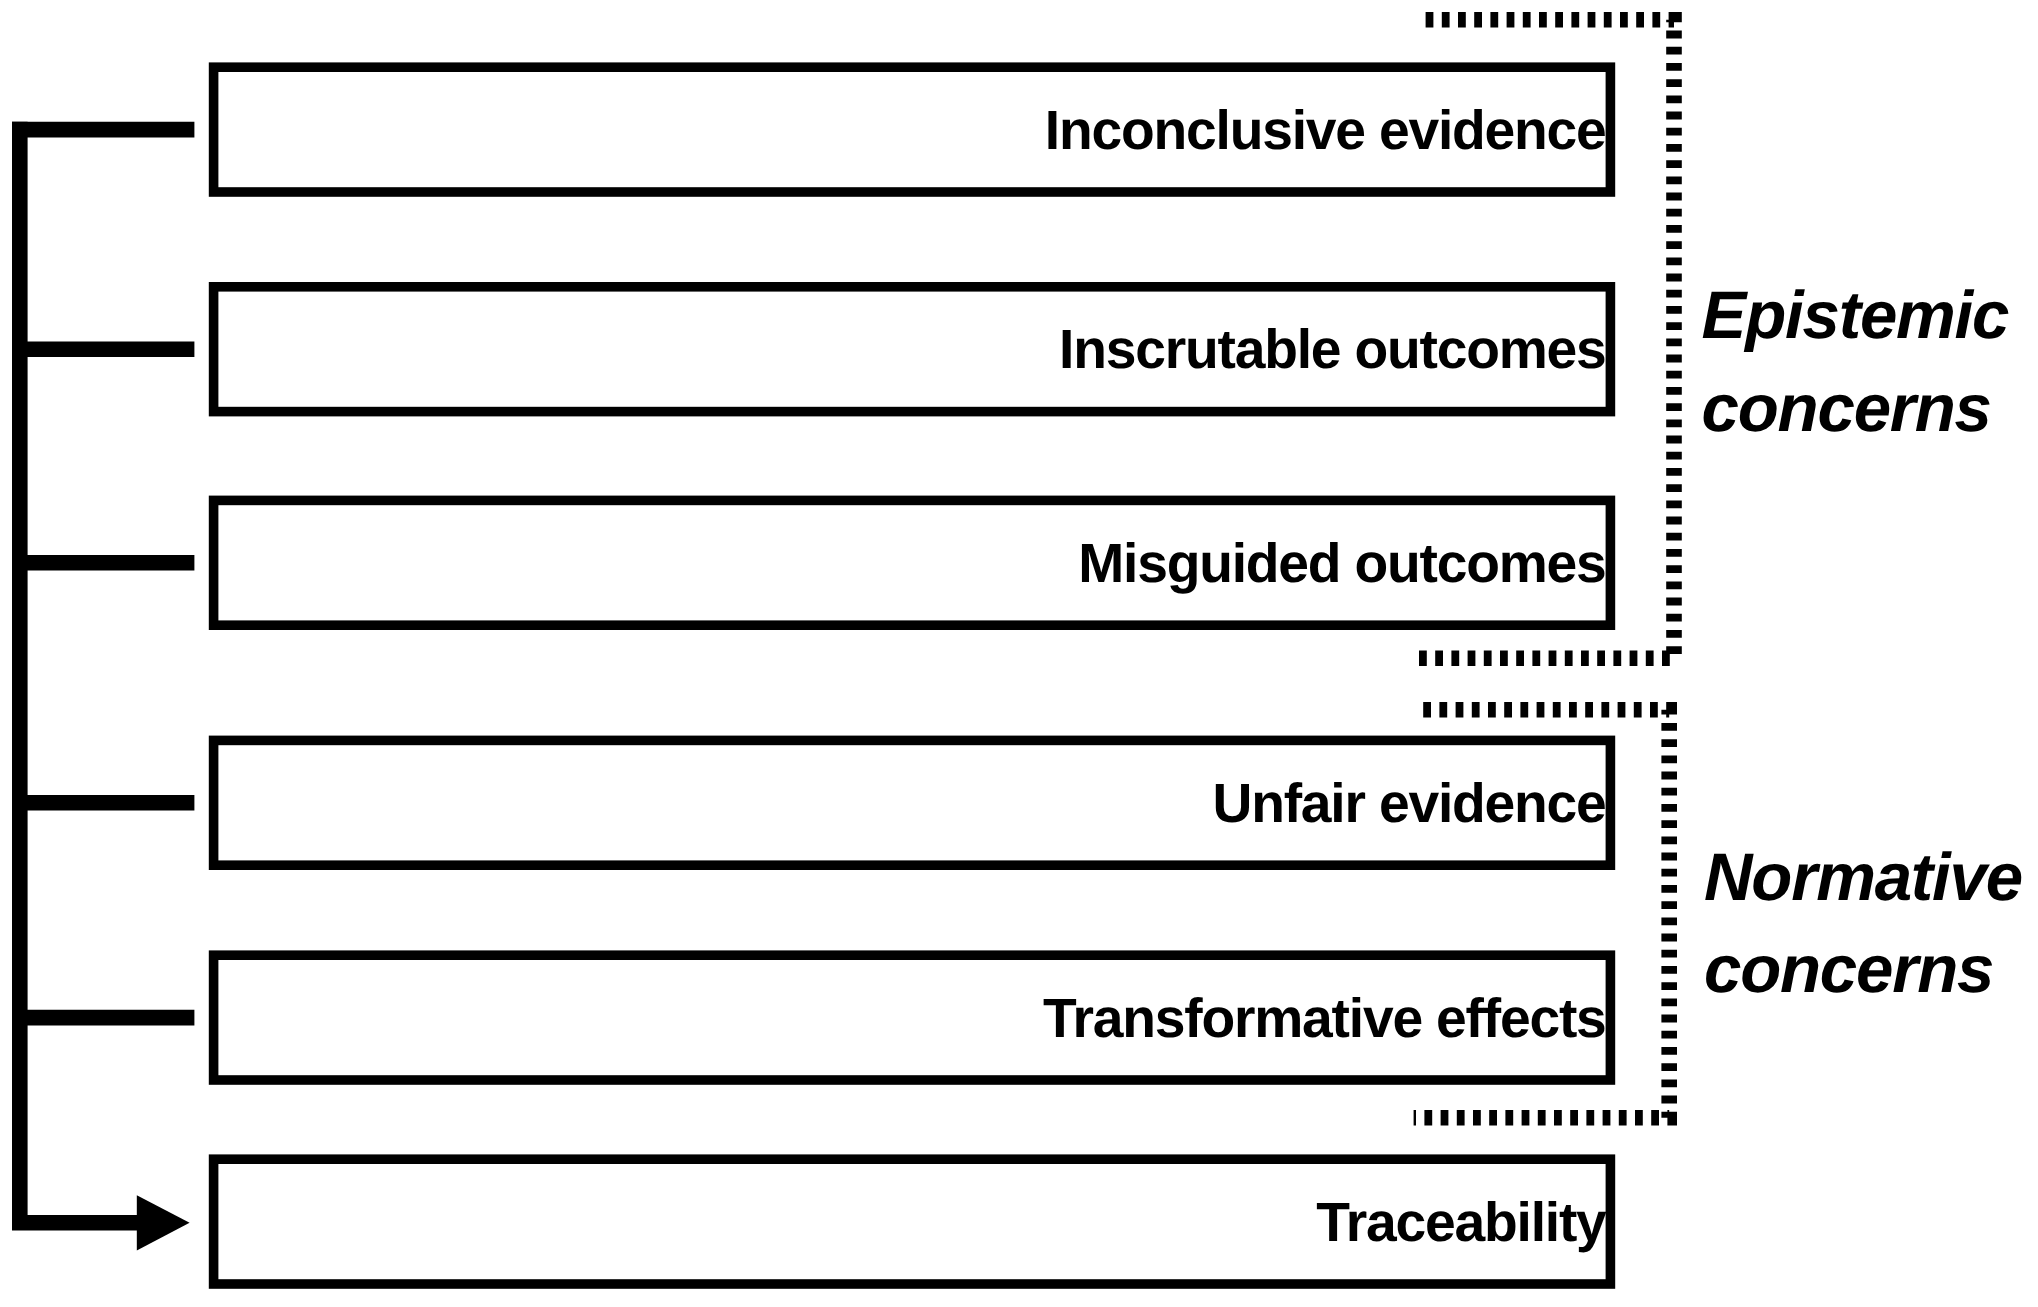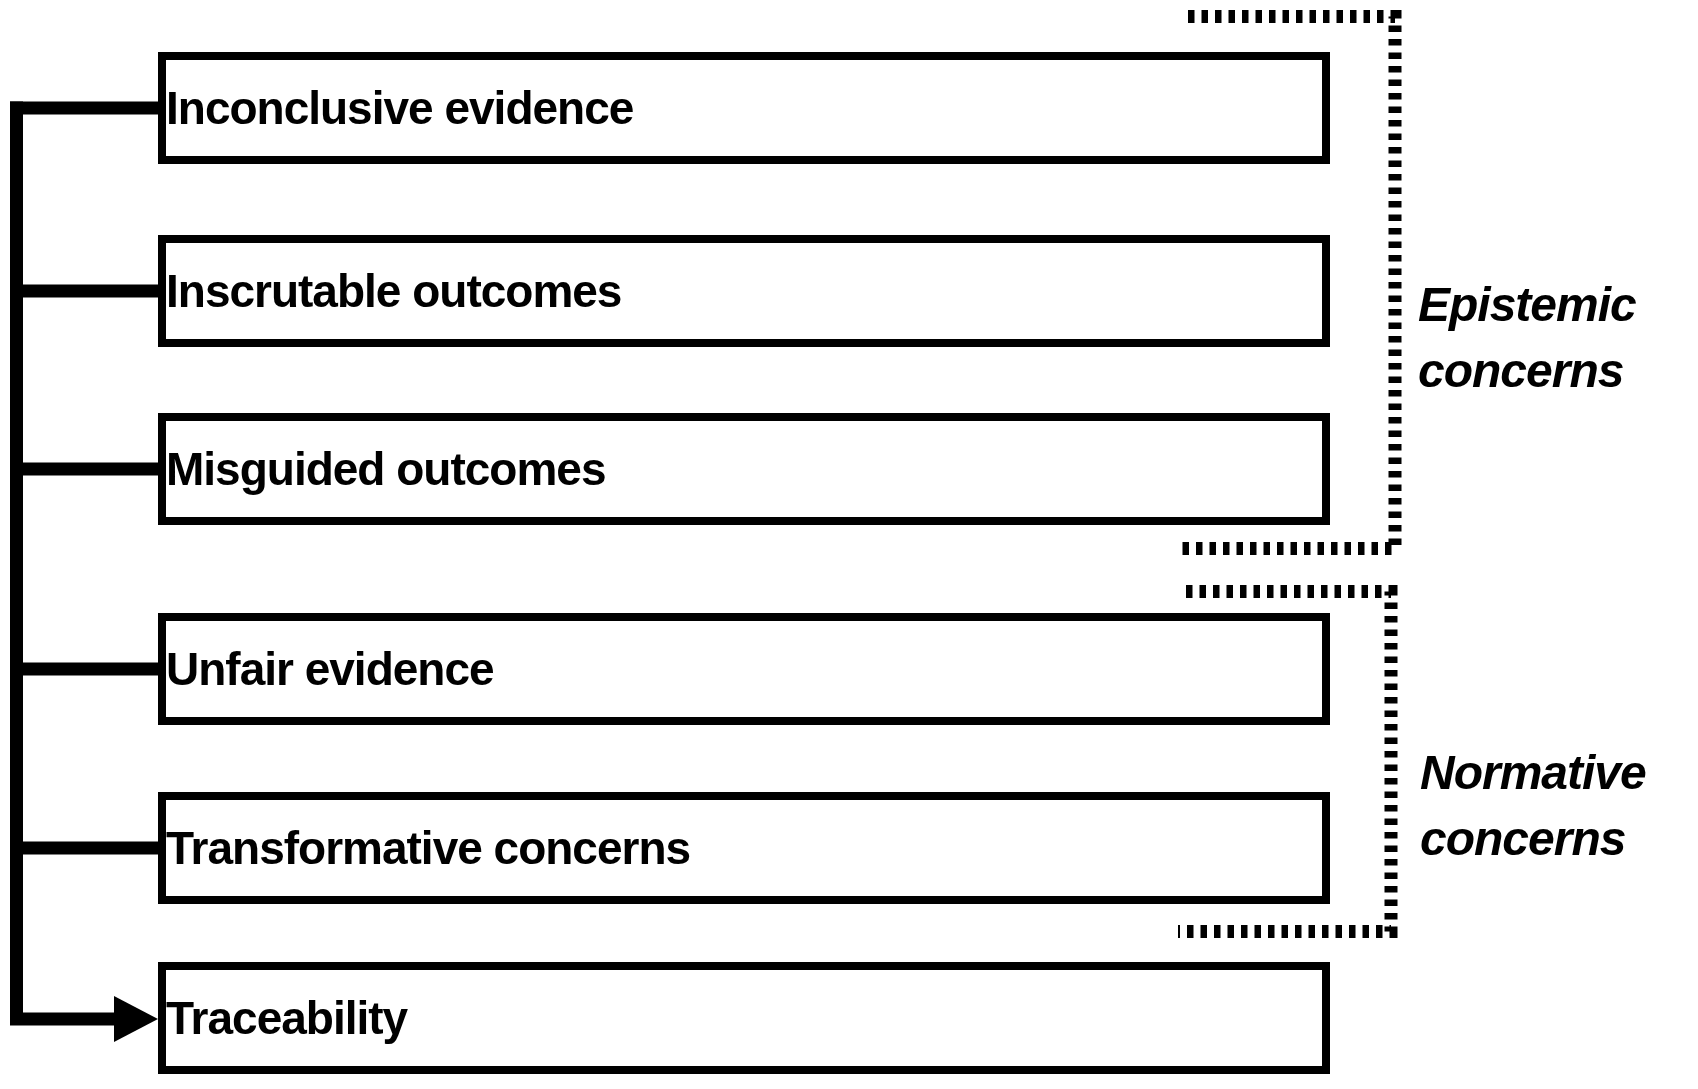--- a/index.html
+++ b/index.html
@@ -17,52 +17,51 @@
   }
   .connector-svg {
     position: absolute;
     left: 0;
     top: 0;
     width: 1698px;
     height: 1089px;
   }
   .concern-box {
     position: absolute;
-    left: 158px;
+    left: 174px;
     width: 1172px;
     height: 112px;
     box-sizing: border-box;
     border: 8px solid #000000;
     background: #ffffff;
     display: flex;
     align-items: center;
-    justify-content: flex-start;
+    justify-content: flex-end;
   }
   .concern-box .box-label {
     font-size: 46px;
     font-weight: bold;
     color: #000000;
     letter-spacing: -1px;
     white-space: nowrap;
   }
   .box-1 { top: 52px; }
   .box-2 { top: 235px; }
   .box-3 { top: 413px; }
   .box-4 { top: 613px; }
   .box-5 { top: 792px; }
   .box-6 { top: 962px; }
   .group-label {
     position: absolute;
-    font-size: 48px;
+    font-size: 56px;
     font-weight: bold;
     font-style: italic;
     color: #000000;
     line-height: 1.38;
     letter-spacing: -1px;
-    margin-top: 48px;
   }
   .group-label-epistemic {
     left: 1418px;
     top: 224px;
     width: 275px;
   }
   .group-label-normative {
     left: 1420px;
     top: 692px;
     width: 292px;
@@ -101,21 +100,21 @@
 
   <div class="concern-box box-3">
     <span class="box-label">Misguided outcomes</span>
   </div>
 
   <div class="concern-box box-4">
     <span class="box-label">Unfair evidence</span>
   </div>
 
   <div class="concern-box box-5">
-    <span class="box-label">Transformative concerns</span>
+    <span class="box-label">Transformative effects</span>
   </div>
 
   <div class="concern-box box-6">
     <span class="box-label">Traceability</span>
   </div>
 
   <div class="group-label group-label-epistemic">Epistemic concerns</div>
 
   <div class="group-label group-label-normative">Normative concerns</div>
 

